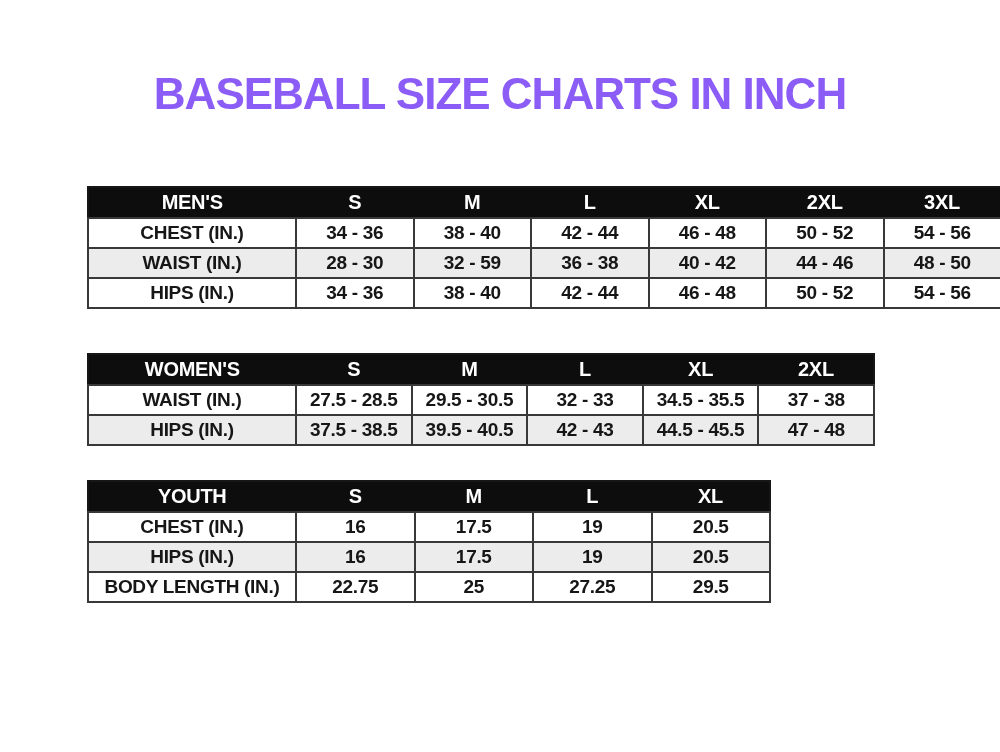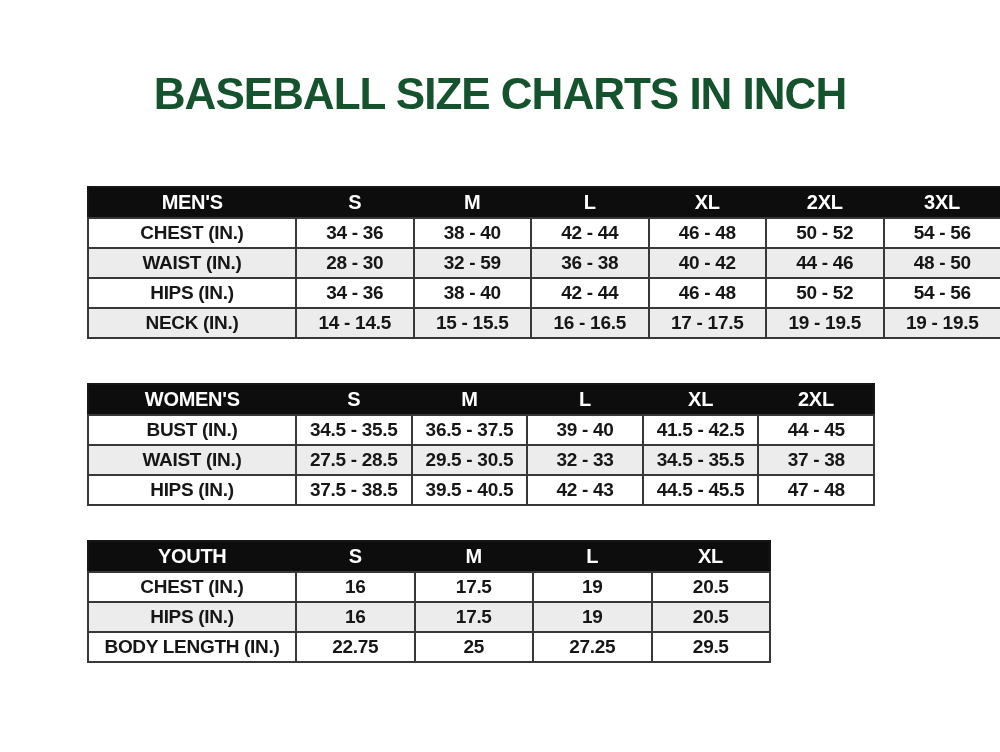--- a/index.html
+++ b/index.html
@@ -14,21 +14,21 @@
     overflow: hidden;
   }
   h1.page-title {
     margin: 0;
     padding-top: 72px;
     text-align: center;
     font-size: 44px;
     line-height: 1;
     font-weight: bold;
     letter-spacing: -1px;
-    color: #14532d;
+    color: #8b5cf6;
   }
   section.size-table {
     margin-left: 45px;
     padding-left: 42px;
   }
   .t-mens   { margin-top: 70px; width: 915px; }
   .t-womens { margin-top: 44px; width: 788px; }
   .t-youth  { margin-top: 34px; width: 684px; }
 
   table {
@@ -118,29 +118,20 @@
           </tr>
           <tr>
             <th>HIPS (IN.)</th>
             <td>34 - 36</td>
             <td>38 - 40</td>
             <td>42 - 44</td>
             <td>46 - 48</td>
             <td>50 - 52</td>
             <td>54 - 56</td>
           </tr>
-          <tr>
-            <th>NECK (IN.)</th>
-            <td>14 - 14.5</td>
-            <td>15 - 15.5</td>
-            <td>16 - 16.5</td>
-            <td>17 - 17.5</td>
-            <td>19 - 19.5</td>
-            <td>19 - 19.5</td>
-          </tr>
         </tbody>
       </table>
   </section>
 
   <section class="size-table t-womens">
     <table>
         <colgroup>
           <col style="width: 208px;">
           <col>
           <col>
@@ -153,28 +144,20 @@
             <th>WOMEN'S</th>
             <th>S</th>
             <th>M</th>
             <th>L</th>
             <th>XL</th>
             <th>2XL</th>
           </tr>
         </thead>
         <tbody>
           <tr>
-            <th>BUST (IN.)</th>
-            <td>34.5 - 35.5</td>
-            <td>36.5 - 37.5</td>
-            <td>39 - 40</td>
-            <td>41.5 - 42.5</td>
-            <td>44 - 45</td>
-          </tr>
-          <tr>
             <th>WAIST (IN.)</th>
             <td>27.5 - 28.5</td>
             <td>29.5 - 30.5</td>
             <td>32 - 33</td>
             <td>34.5 - 35.5</td>
             <td>37 - 38</td>
           </tr>
           <tr>
             <th>HIPS (IN.)</th>
             <td>37.5 - 38.5</td>

